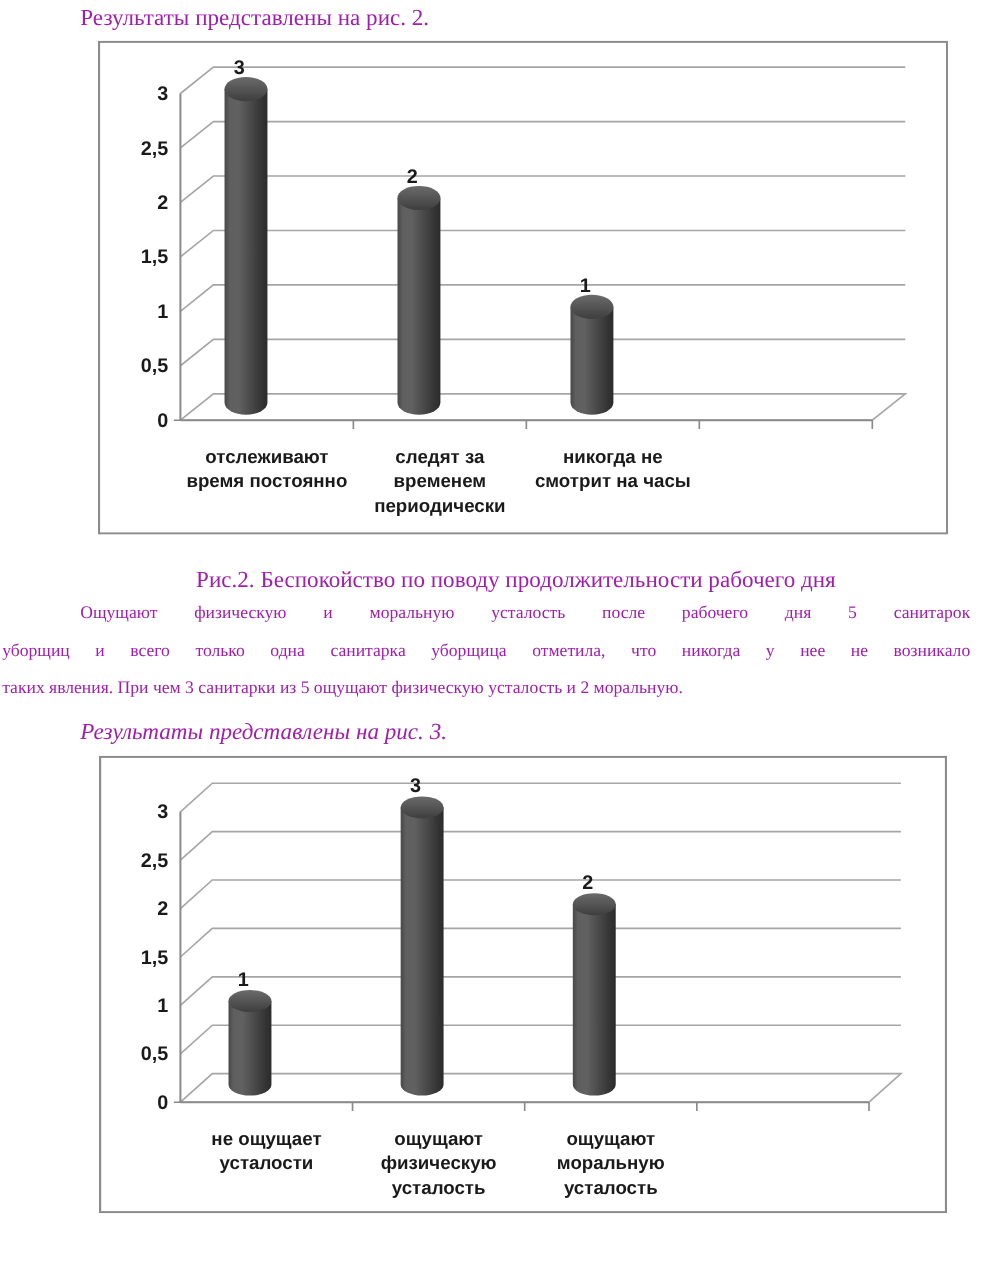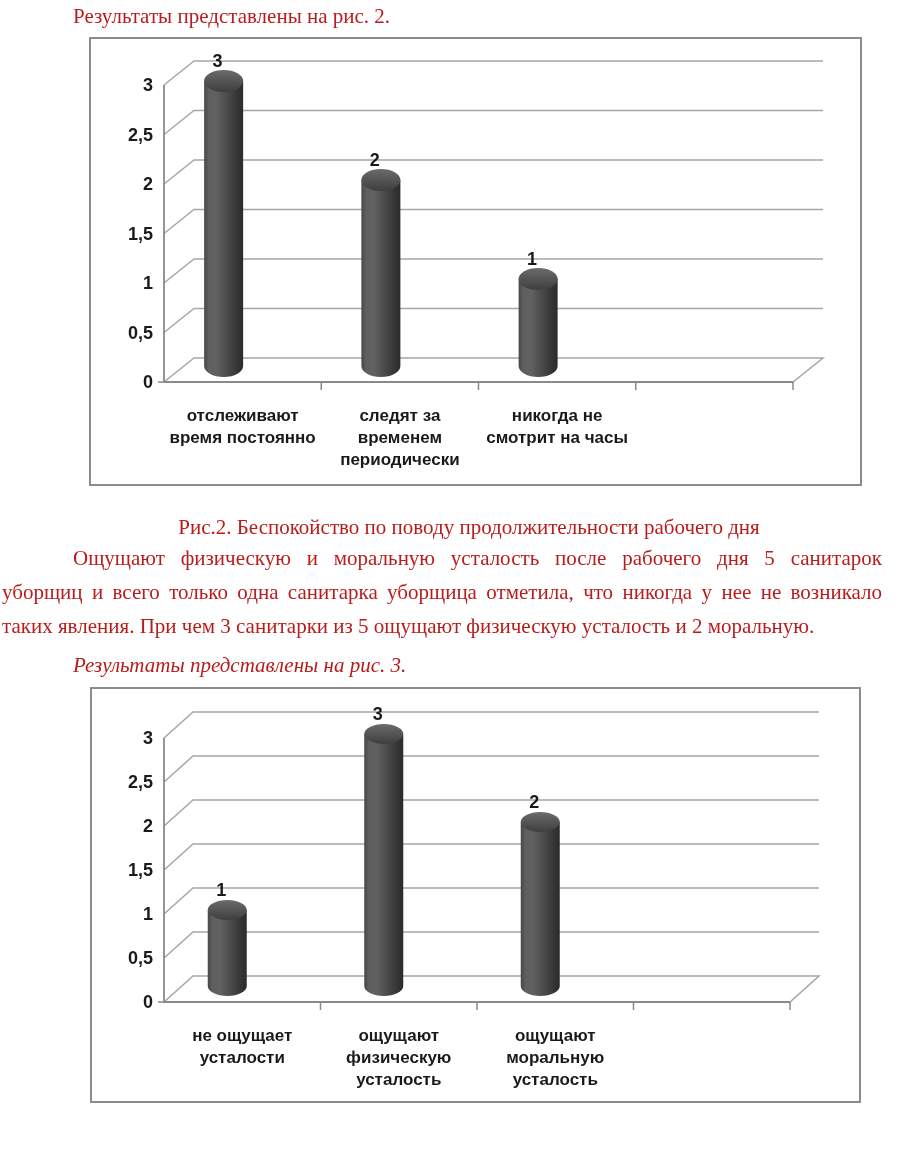--- a/index.html
+++ b/index.html
@@ -1,26 +1,26 @@
 <!DOCTYPE html>
 <html><head>
 <meta charset="utf-8">
 <style>
   html,body{margin:0;padding:0;background:#ffffff;}
   .page{position:relative;width:910px;height:1155px;background:#ffffff;overflow:hidden;
-        font-family:"Liberation Serif", serif;color:#b91c1c;}
+        font-family:"Liberation Serif", serif;color:#a21caf;}
   .intro{position:absolute;left:2px;width:880px;margin:0;font-size:21px;line-height:30px;
          text-indent:71px;white-space:nowrap;}
   .intro-1{top:1px;}
   .intro-3{top:650px;font-style:italic;}
   .caption{position:absolute;left:0;width:910px;margin:14px;font-size:21px;line-height:30px;
            text-align:center;}
   .caption-2{top:498px;}
   .caption-3{top:1118px;}
-  .para{position:absolute;left:2px;top:541px;width:880px;font-size:21px;line-height:34px;}
+  .para{position:absolute;left:2px;top:541px;width:880px;font-size:16px;line-height:34px;}
   .pline{height:34px;overflow:hidden;}
   .pl-first{padding-left:71px;text-align:justify;text-align-last:justify;}
   .pl-just{text-align:justify;text-align-last:justify;}
   .pl-last{text-align:left;font-family:Liberation Serif, serif;}
   .chart-frame{position:absolute;margin:0;padding:0;}
   .chart-frame svg{display:block;}
   .chart-1{left:89px;top:37px;}
   .chart-2{left:90px;top:687px;}
   
   text{font-family:"Liberation Sans", sans-serif;fill:#1a1a1a;}

